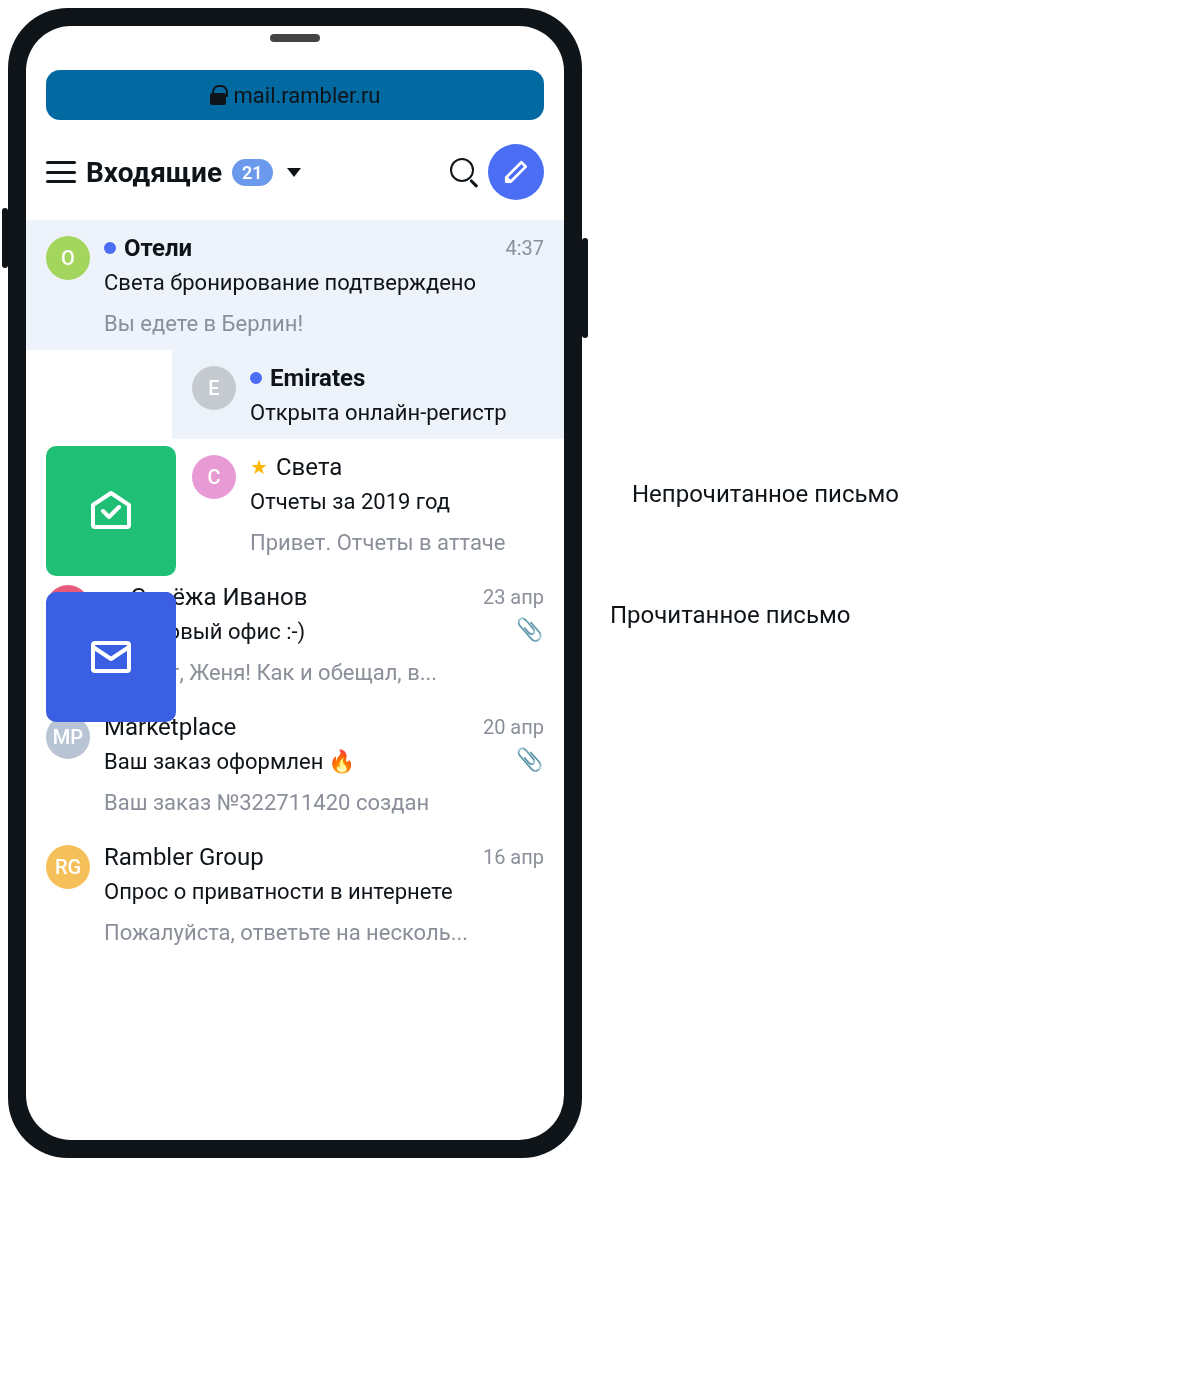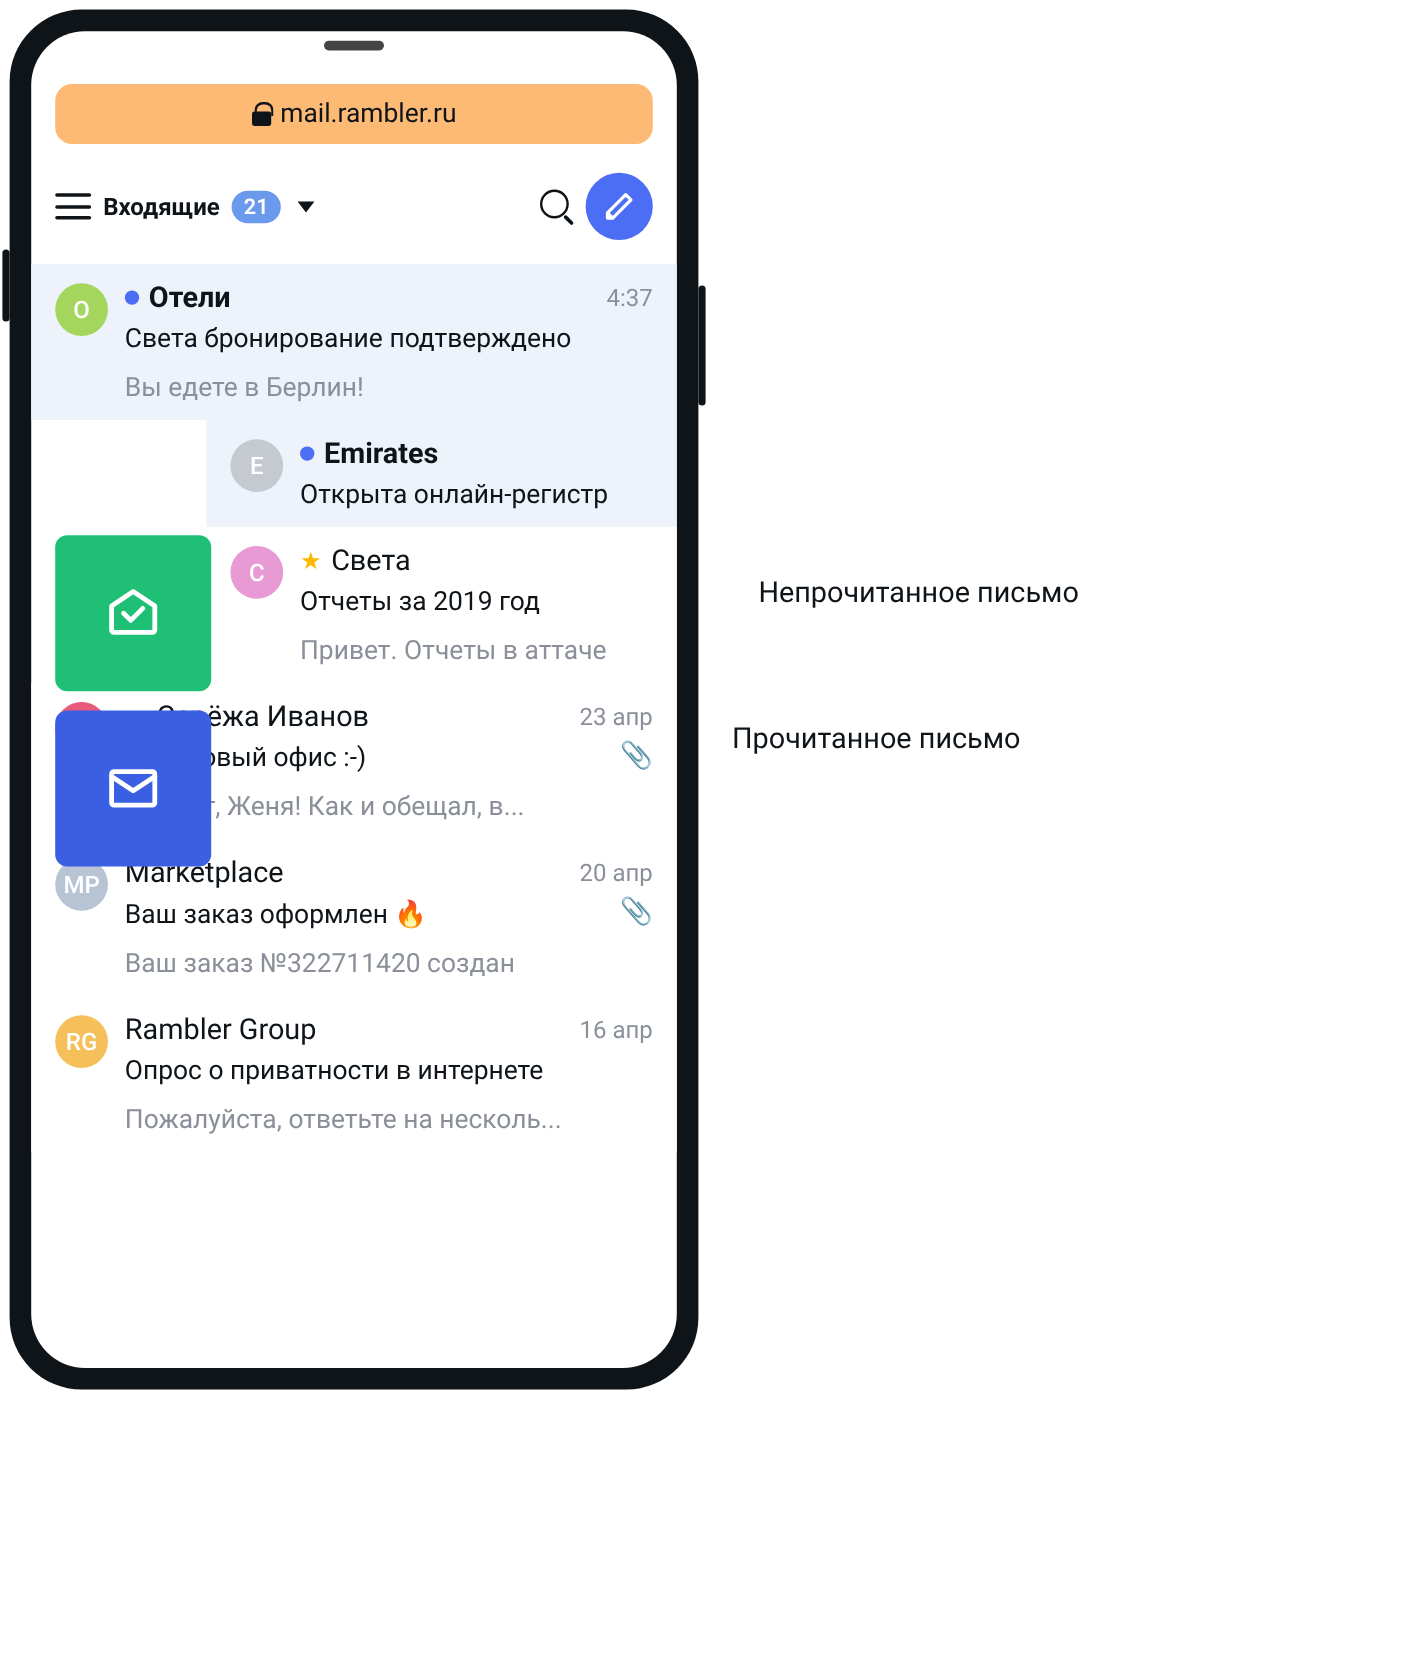--- a/index.html
+++ b/index.html
@@ -3,28 +3,28 @@
 <meta charset="utf-8">
 <style>
 *{margin:0;padding:0;box-sizing:border-box;font-family:-apple-system,BlinkMacSystemFont,"Segoe UI",Roboto,sans-serif}
 body{background:#fff;width:1188px;height:1400px;position:relative}
 .phone{position:absolute;left:8px;top:8px;width:574px;height:1150px;background:#0f1419;border-radius:60px;padding:18px}
 .screen{width:100%;height:100%;background:#fff;border-radius:45px;overflow:hidden;position:relative}
 .notch{position:absolute;top:8px;left:50%;transform:translateX(-50%);width:50px;height:8px;background:#444;border-radius:4px;z-index:10}
 .side-btn{position:absolute;background:#0f1419;border-radius:4px}
 .side-left{left:-6px;top:200px;width:6px;height:60px}
 .side-right{right:-6px;top:230px;width:6px;height:100px}
-.urlbar{margin:44px 20px 14px;height:50px;background:#fdba74;border-radius:14px;display:flex;align-items:center;justify-content:center;gap:8px;color:#0f1419;font-size:22px}
+.urlbar{margin:44px 20px 14px;height:50px;background:#0369a1;border-radius:14px;display:flex;align-items:center;justify-content:center;gap:8px;color:#0f1419;font-size:22px}
 .lock{width:16px;height:20px;position:relative}
 .lock::before{content:"";position:absolute;top:0;left:2px;width:12px;height:10px;border:2.5px solid #0f1419;border-bottom:none;border-radius:7px 7px 0 0}
 .lock::after{content:"";position:absolute;bottom:0;left:0;width:16px;height:12px;background:#0f1419;border-radius:2px}
 .header{display:flex;align-items:center;padding:10px 20px 20px;gap:10px}
 .hamburger{width:30px;height:22px;display:flex;flex-direction:column;justify-content:space-between;cursor:pointer}
 .hamburger span{height:3px;background:#0f1419;border-radius:2px}
-.title{font-size:20px;font-weight:700;color:#0f1419}
+.title{font-size:28px;font-weight:700;color:#0f1419}
 .badge{background:#6b9aec;color:#fff;border-radius:14px;padding:3px 10px;font-size:18px;font-weight:600}
 .chev{width:0;height:0;border-left:7px solid transparent;border-right:7px solid transparent;border-top:9px solid #0f1419;margin-left:4px}
 .spacer{flex:1}
 .search-icon{width:28px;height:28px;position:relative;cursor:pointer}
 .search-icon::before{content:"";position:absolute;width:20px;height:20px;border:2.5px solid #0f1419;border-radius:50%}
 .search-icon::after{content:"";position:absolute;width:10px;height:2.5px;background:#0f1419;transform:rotate(45deg);bottom:2px;right:-1px;border-radius:2px}
 .compose{width:56px;height:56px;background:#4c6ef5;border-radius:50%;display:flex;align-items:center;justify-content:center;cursor:pointer}
 .compose svg{width:26px;height:26px}
 .list{}
 .msg{display:flex;padding:14px 20px;gap:14px;cursor:pointer;position:relative;background:#fff}

